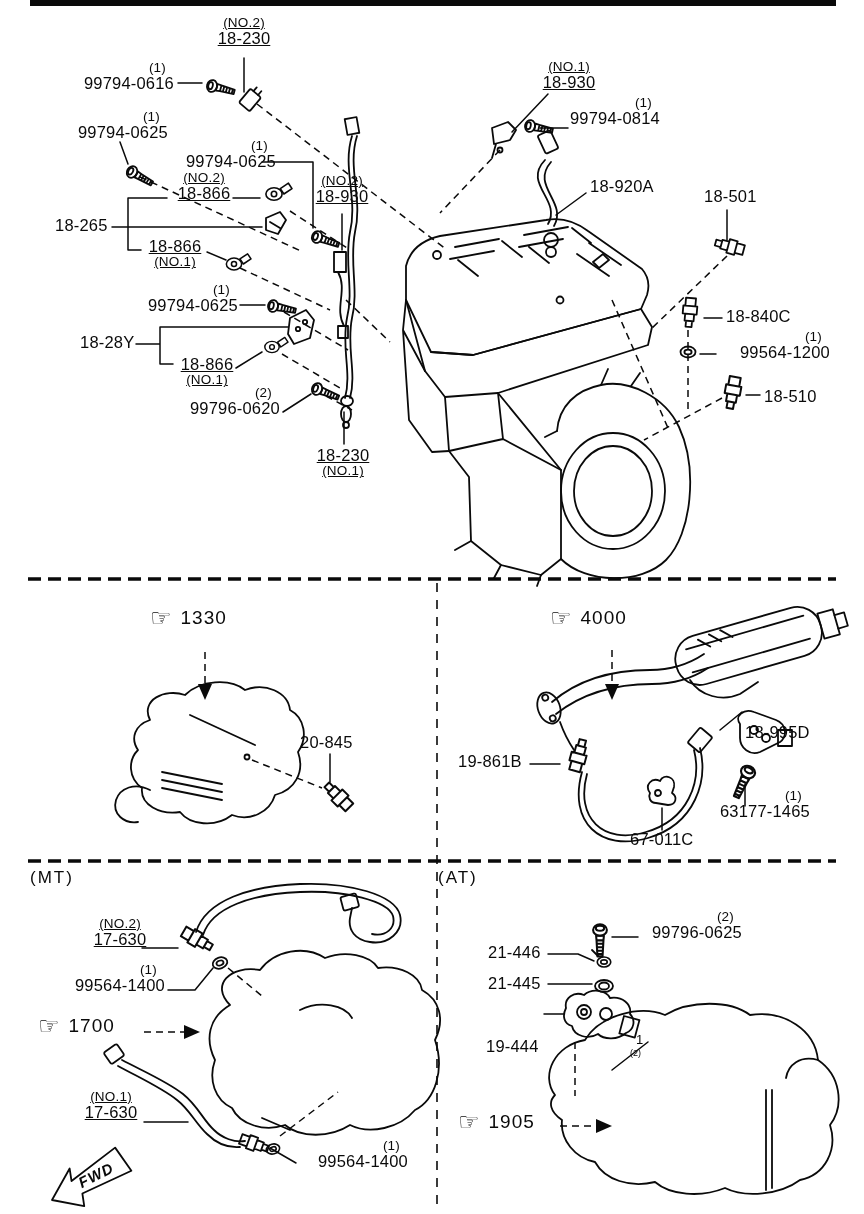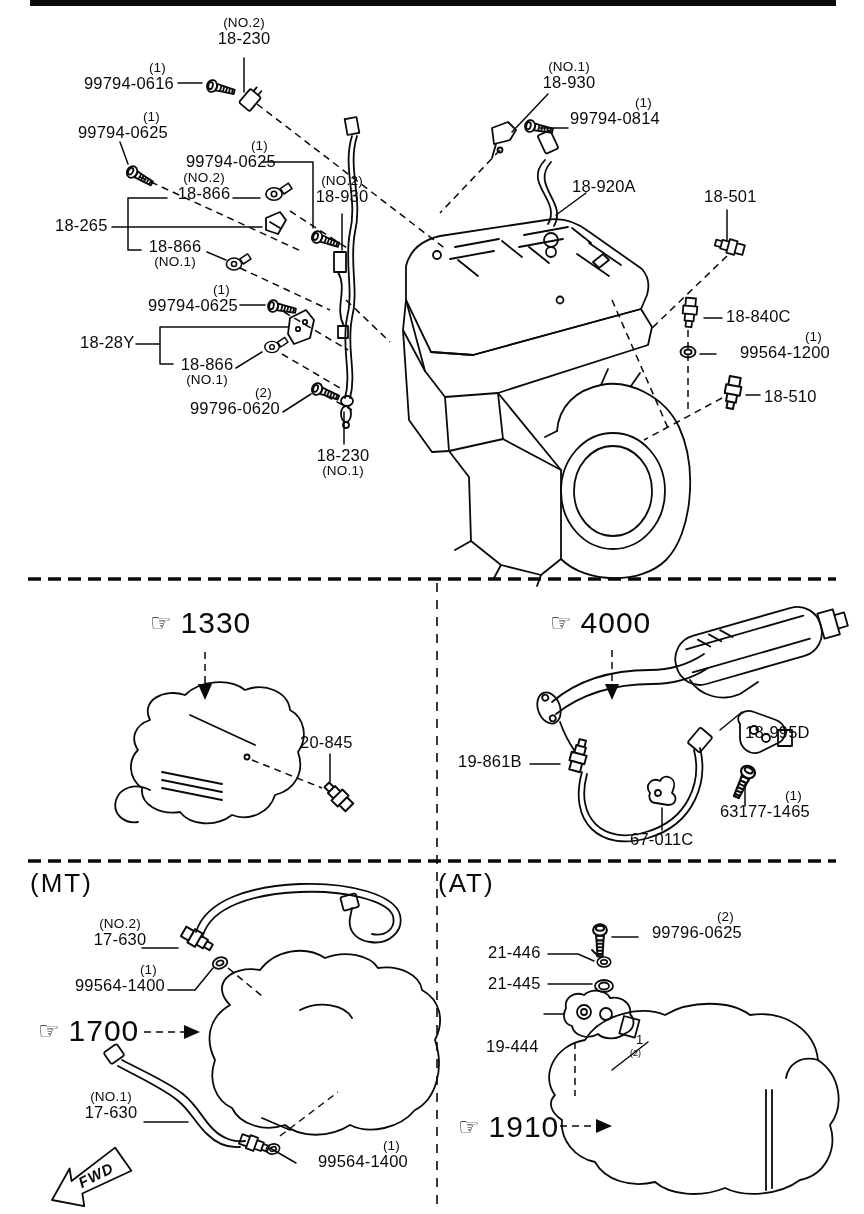--- a/index.html
+++ b/index.html
@@ -8,27 +8,27 @@
   svg.art{position:absolute;left:0;top:0;}
   .ln{fill:none;stroke:#0a0a0a;stroke-width:1.8;stroke-linecap:round;stroke-linejoin:round;}
   .ln2{fill:none;stroke:#0a0a0a;stroke-width:1.5;stroke-linecap:round;stroke-linejoin:round;}
   .dash{fill:none;stroke:#0a0a0a;stroke-width:1.5;stroke-dasharray:7 5;stroke-linecap:butt;}
   .ddiv{fill:none;stroke:#0a0a0a;stroke-width:3.5;stroke-dasharray:13 7;}
   .vdiv{fill:none;stroke:#0a0a0a;stroke-width:1.6;stroke-dasharray:9 8;}
   .fillb{fill:#0a0a0a;stroke:none;}
   .co{position:absolute;line-height:1.06;letter-spacing:0.2px;white-space:nowrap;}
   .co .sm{font-size:13.5px;}
   .co .t{font-size:16.5px;}
-  .ctr{text-align:center;}
+  .ctr{text-align:center;text-decoration:underline;}
   .rt{text-align:right;}
   .rt .sm{padding-right:8px;}
   .ref{position:absolute;display:flex;align-items:center;gap:9px;}
   .hand{font-family:"DejaVu Sans",sans-serif;font-size:24px;line-height:1;}
-  .refnum{font-size:30px;letter-spacing:1px;}
-  .tag{position:absolute;font-size:26px;letter-spacing:2px;}
+  .refnum{font-size:19px;letter-spacing:1px;}
+  .tag{position:absolute;font-size:17px;letter-spacing:2px;}
   .noteq{position:absolute;font-size:13px;}
   .notes{position:absolute;font-size:9px;}
 </style>
 </head>
 <body>
 
 <div class="page">
 
 <svg class="art" width="864" height="1214" viewBox="0 0 864 1214">
   <defs>
@@ -328,21 +328,21 @@
   <div class="sm">(NO.1)</div>
 </div>
 <div class="co ctr" style="left:536px;top:60px;width:66px">
   <div class="sm">(NO.1)</div>
   <div class="t">18-930</div>
 </div>
 <div class="co rt" style="left:552px;top:96px;width:108px">
   <div class="sm">(1)</div>
   <div class="t">99794-0814</div>
 </div>
-<div class="co" style="left:572px;top:178px">
+<div class="co" style="left:590px;top:178px">
   <div class="t">18-920A</div>
 </div>
 <div class="co" style="left:704px;top:188px">
   <div class="t">18-501</div>
 </div>
 <div class="co" style="left:726px;top:308px">
   <div class="t">18-840C</div>
 </div>
 <div class="co rt" style="left:722px;top:330px;width:108px">
   <div class="sm">(1)</div>
@@ -411,16 +411,16 @@
 <div class="co" style="left:488px;top:975px">
   <div class="t">21-445</div>
 </div>
 <div class="co" style="left:486px;top:1038px">
   <div class="t">19-444</div>
 </div>
 <div class="noteq" style="left:636px;top:1032px">1</div>
 <div class="notes" style="left:630px;top:1048px">(2)</div>
 <div class="ref" style="left:458px;top:1110px">
   <span class="hand">☞</span>
-  <span class="refnum">1910</span>
+  <span class="refnum">1905</span>
 </div>
 
 </div>
 
 </body></html>

